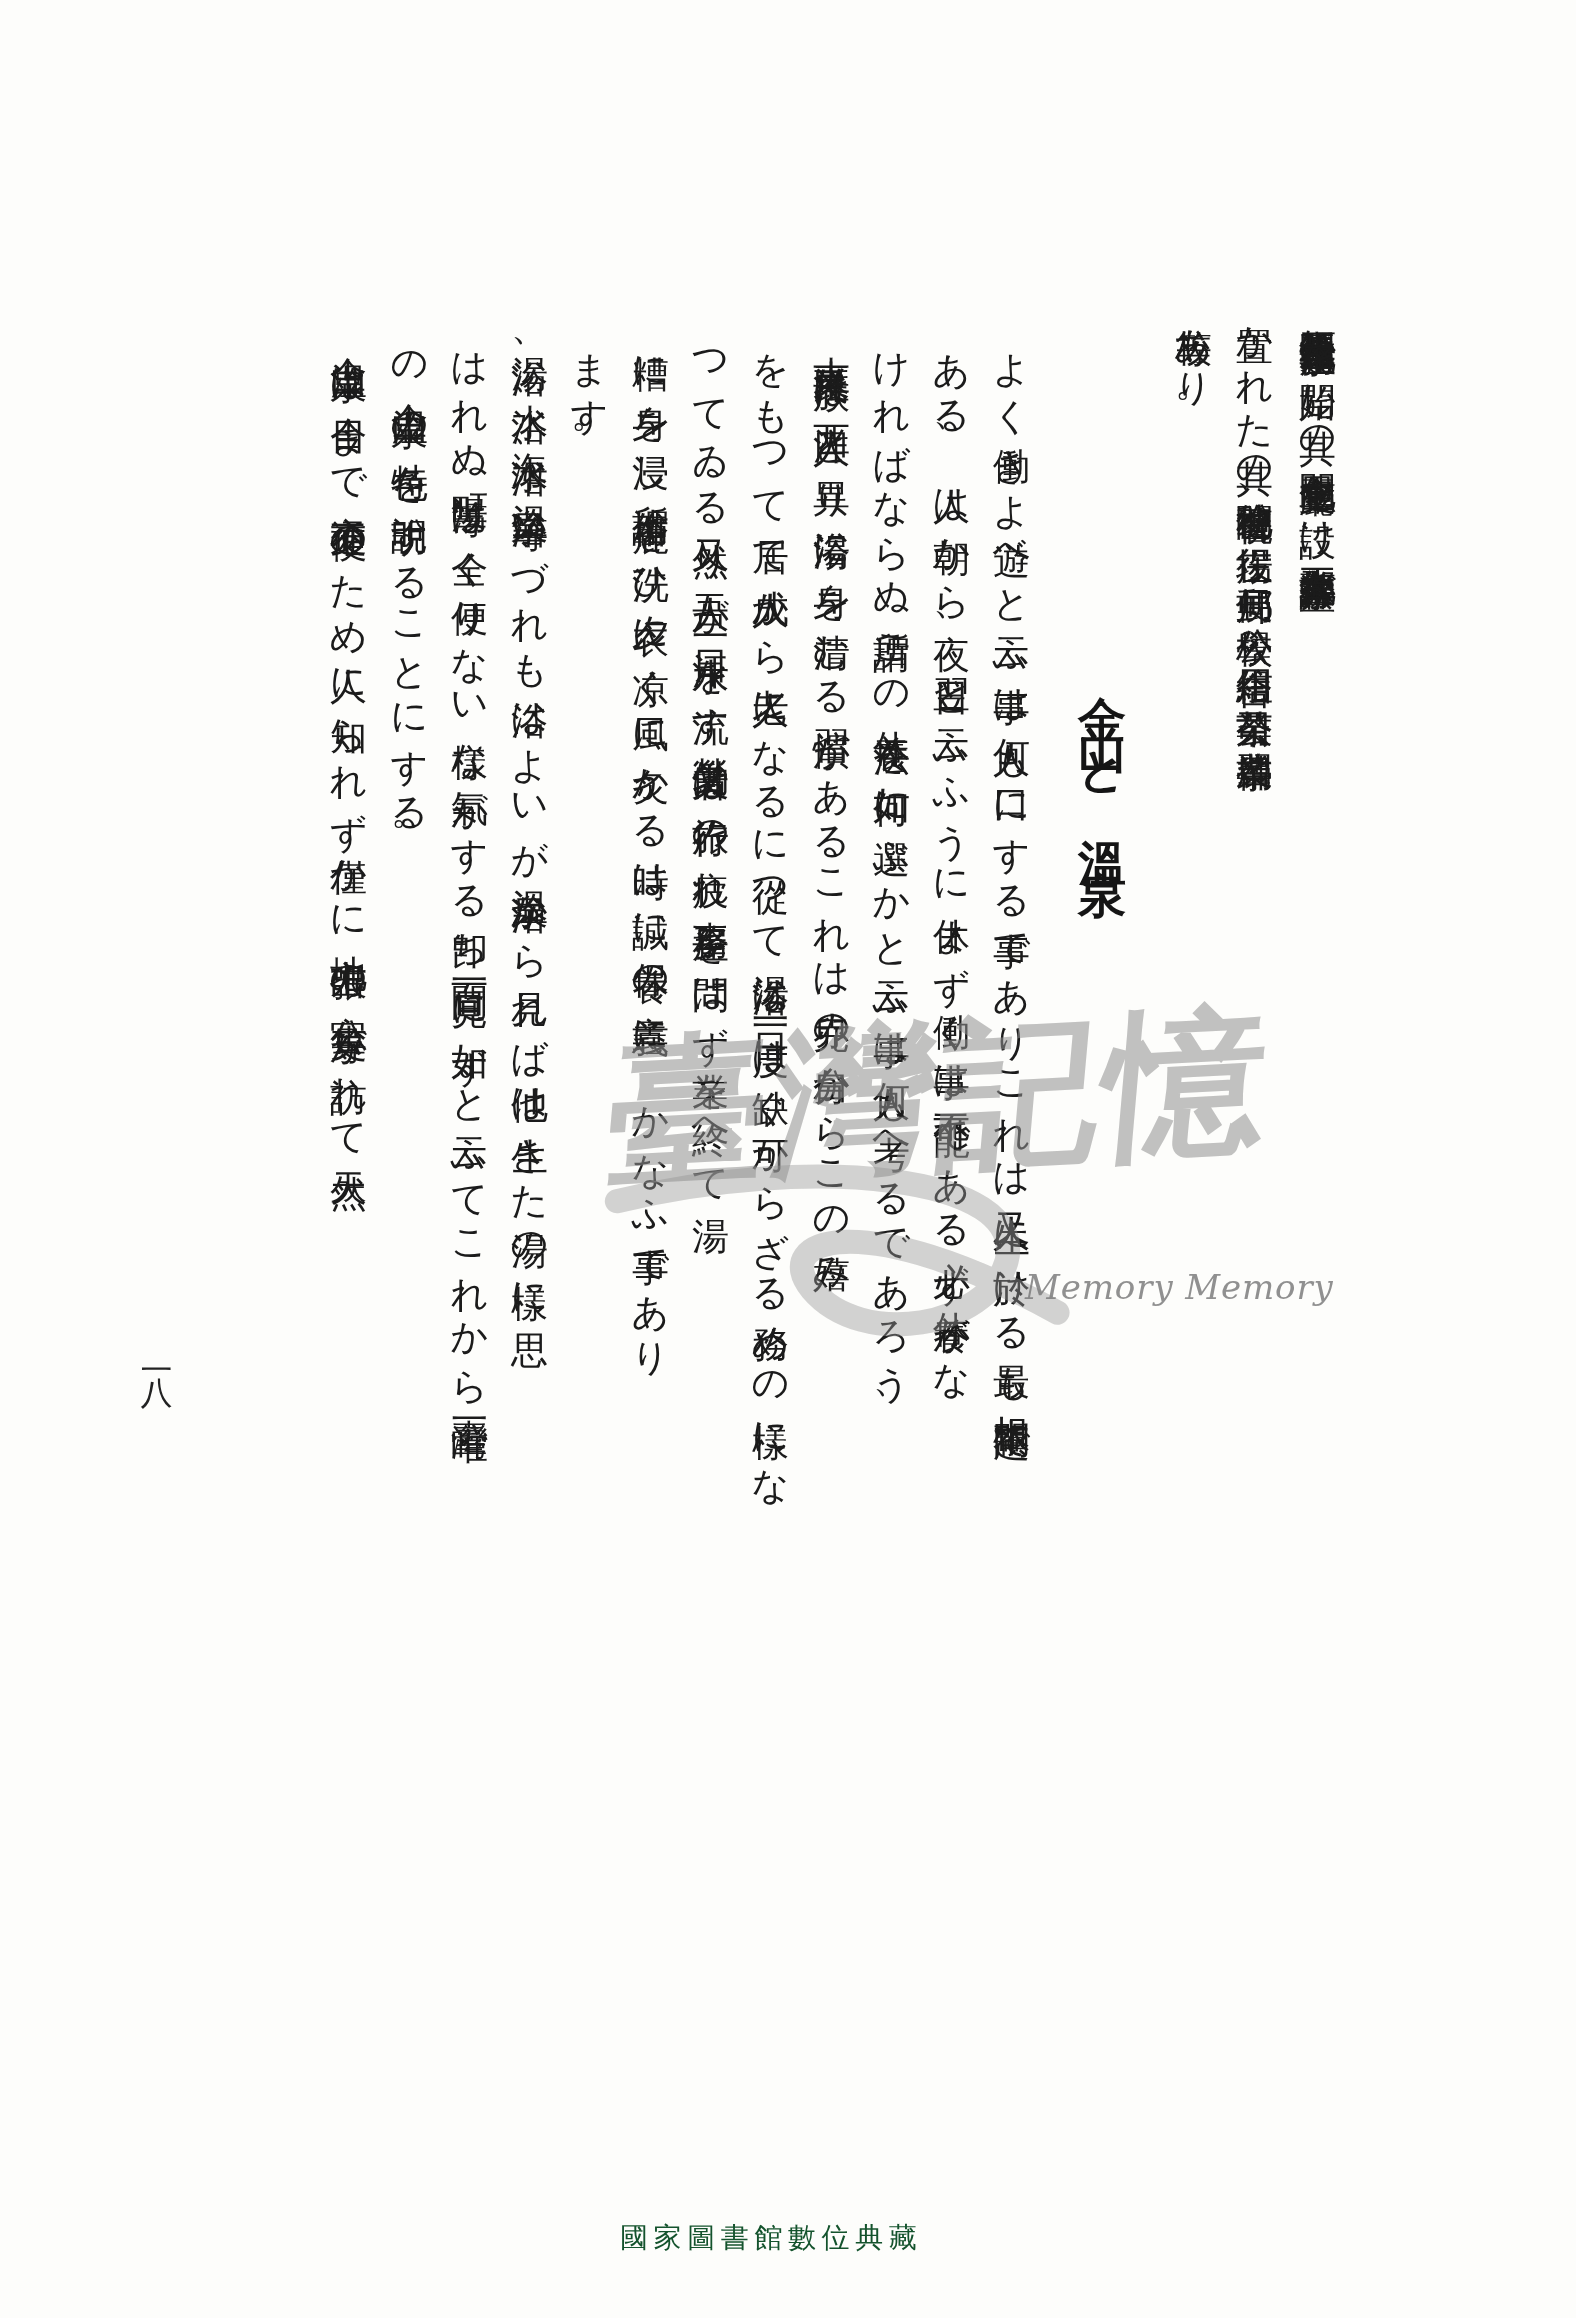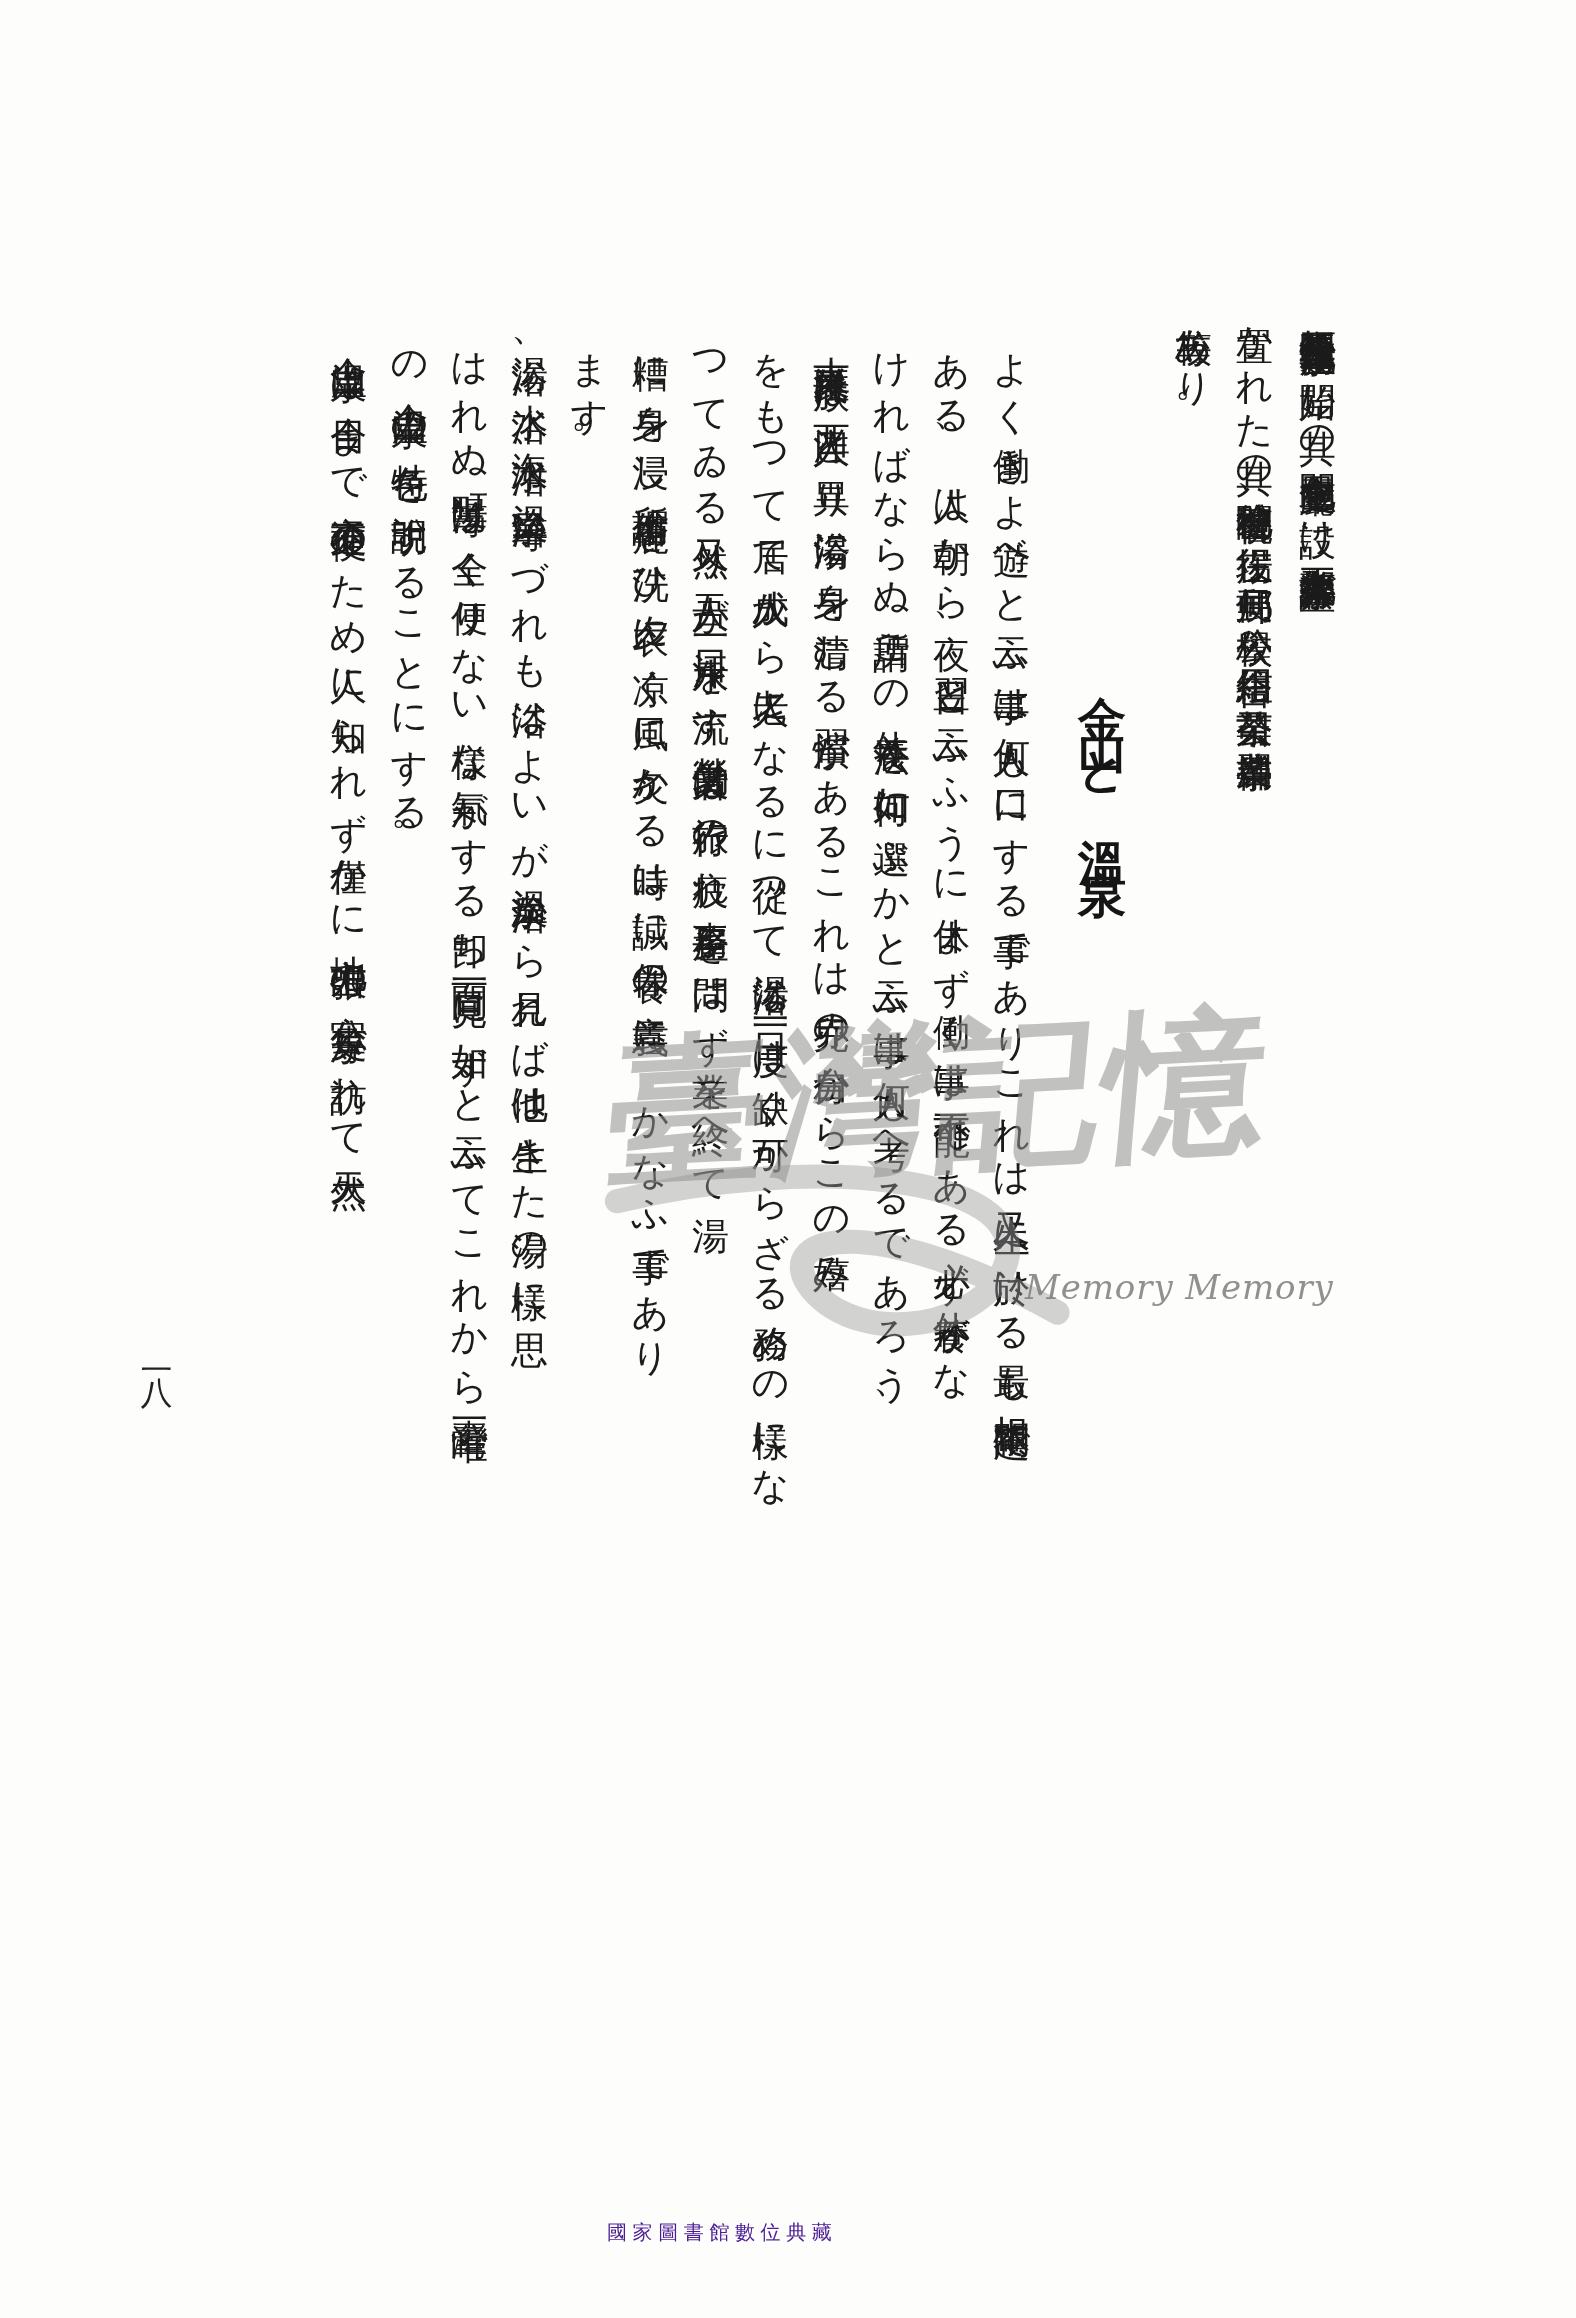--- a/index.html
+++ b/index.html
@@ -77,25 +77,25 @@
     pointer-events: none;
   }
   .wm-svg {
     position: absolute;
     left: 0; top: 0;
     z-index: 3;
     pointer-events: none;
   }
   .footer-caption {
     position: absolute;
-    left: 607px;
+    left: 620px;
     top: 2219px;
-    font-size: 20px;
+    font-size: 28px;
     letter-spacing: 5.6px;
-    color: #4c1d95;
+    color: #14532d;
     z-index: 2;
   }
 </style>
 </head>
 <body>
 
 <div class="page">
 
   <div class="vcol intro-col" style="left:1299px; top:300px;">領臺後明治三十年九月街庄事務を開始し其の間金包里支廳を設け大正九年郡警察課分室が</div>
   <div class="vcol intro-col" style="left:1236px; top:300px;">置かれた其の他稅關警視署、庄役場、郵便局、公學校、信用組合、茶業公司、農業補習學</div>

